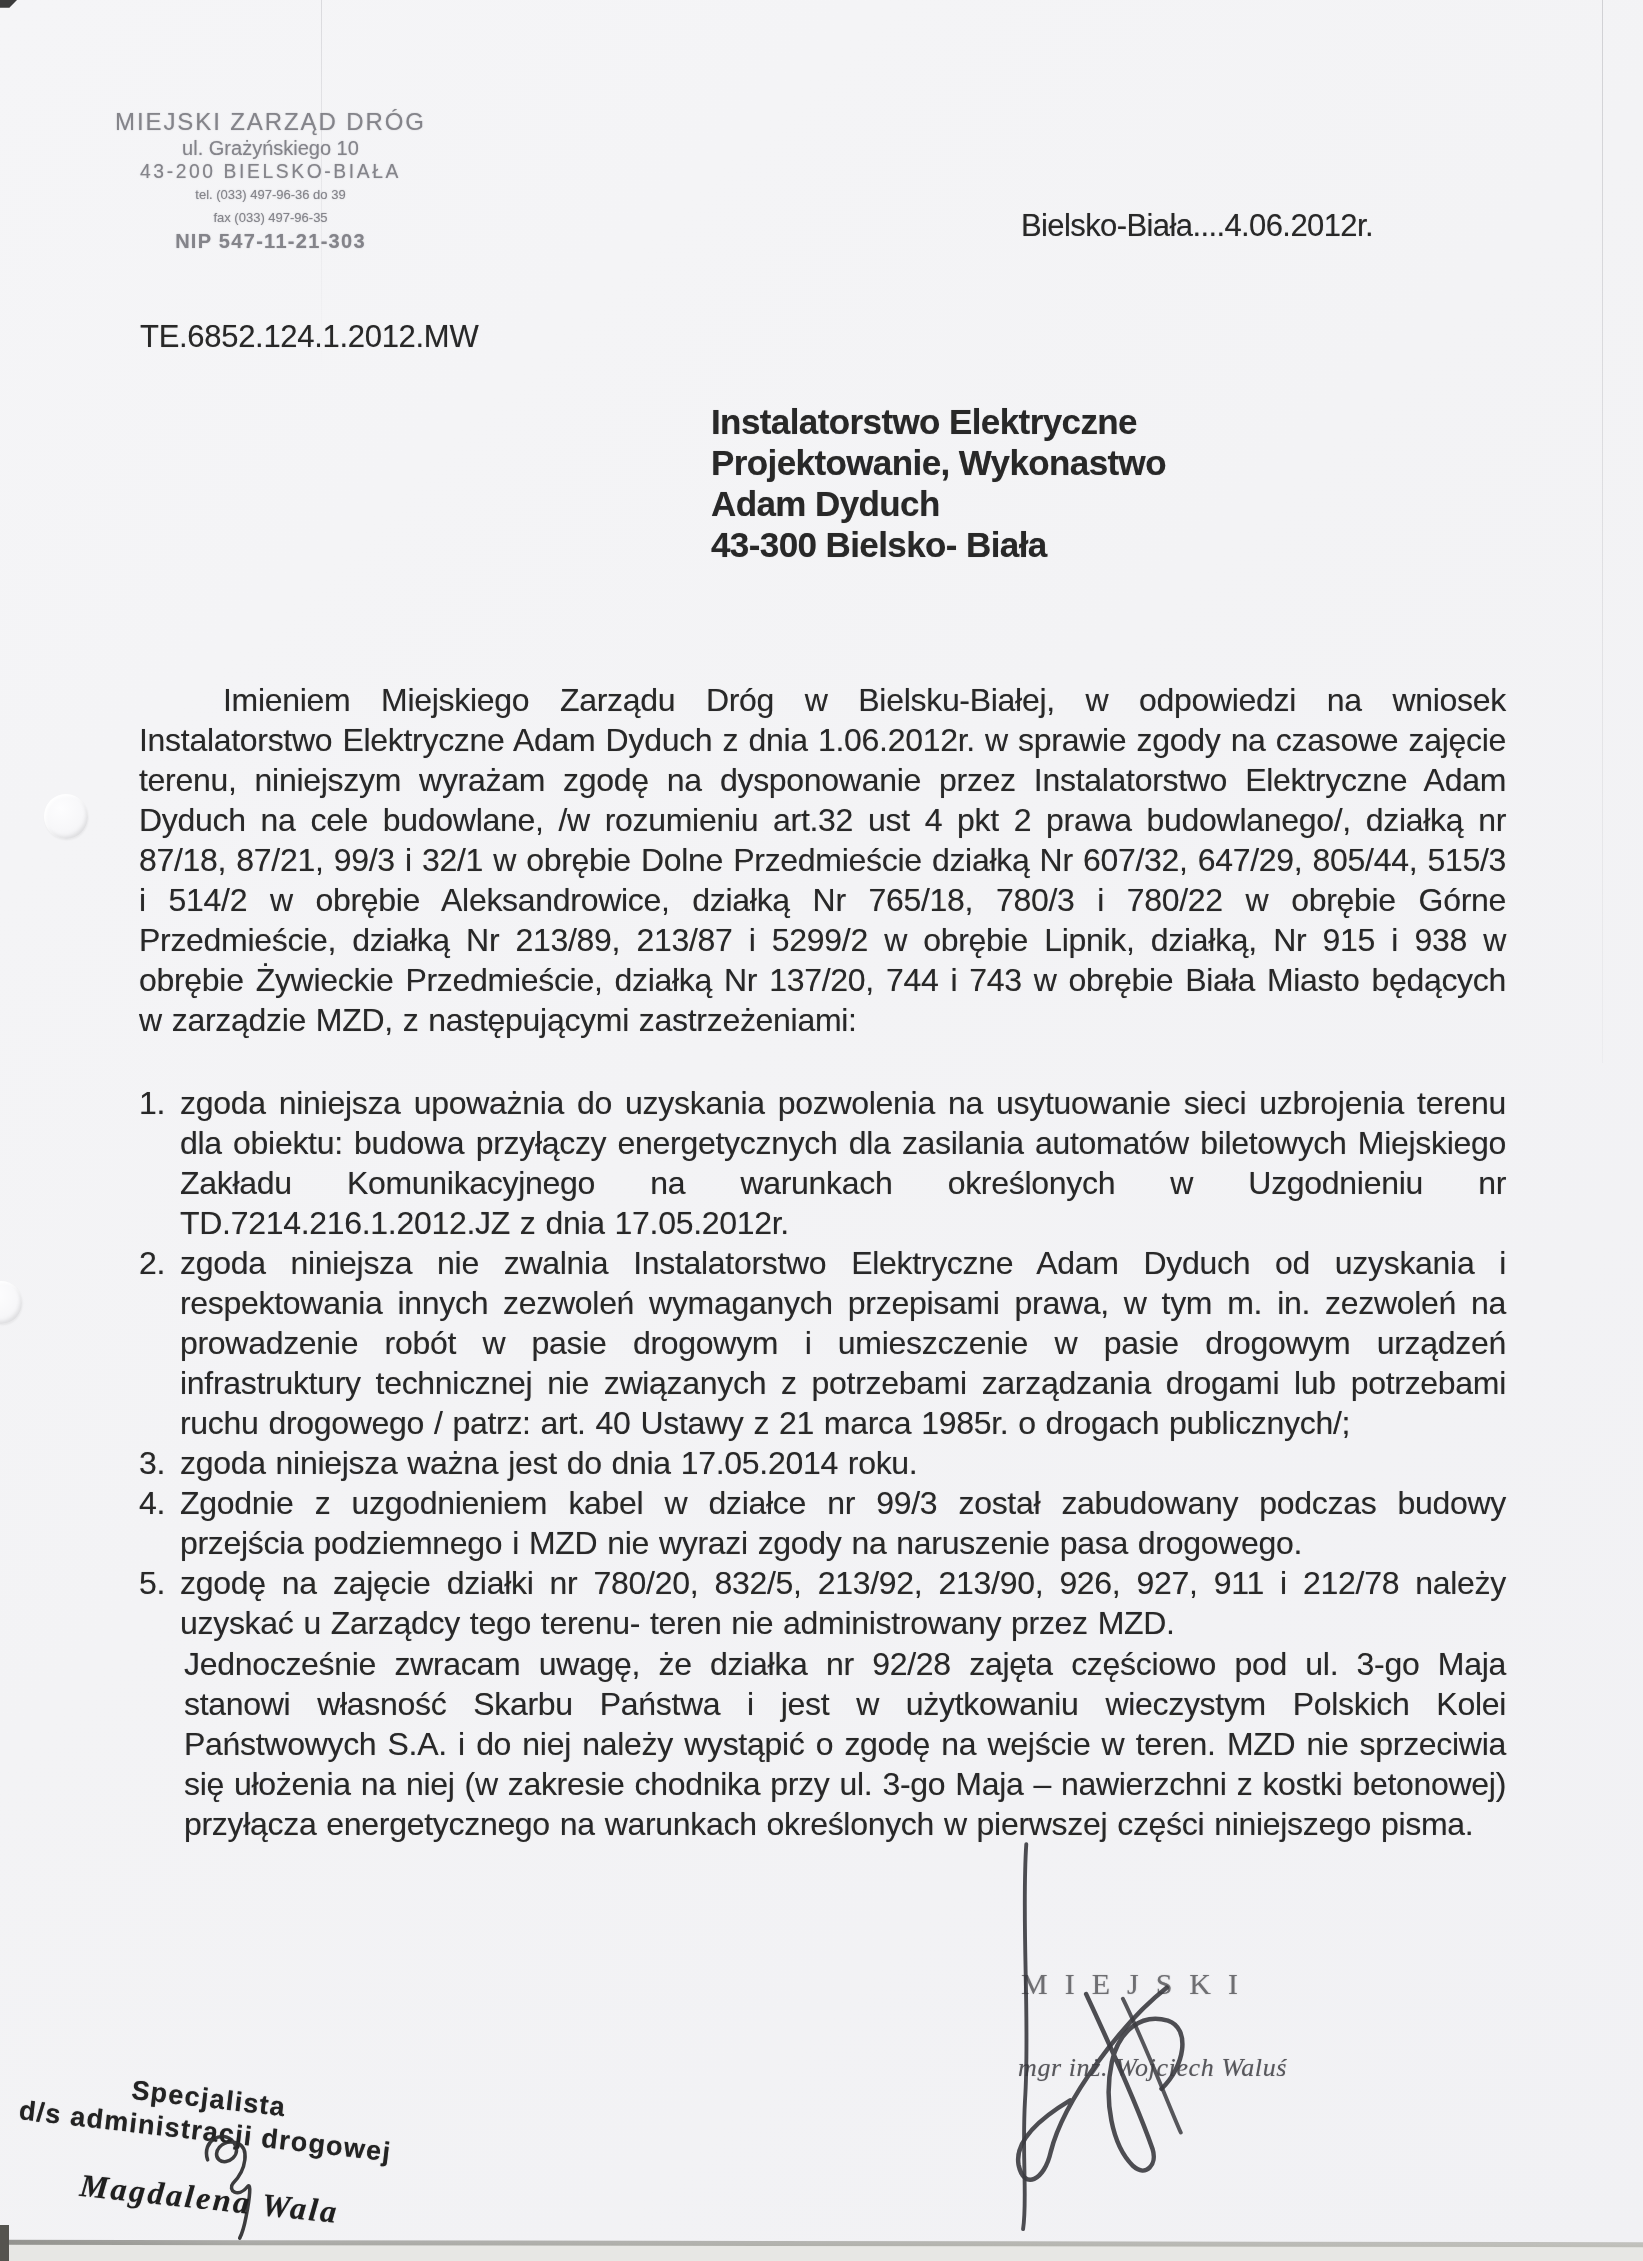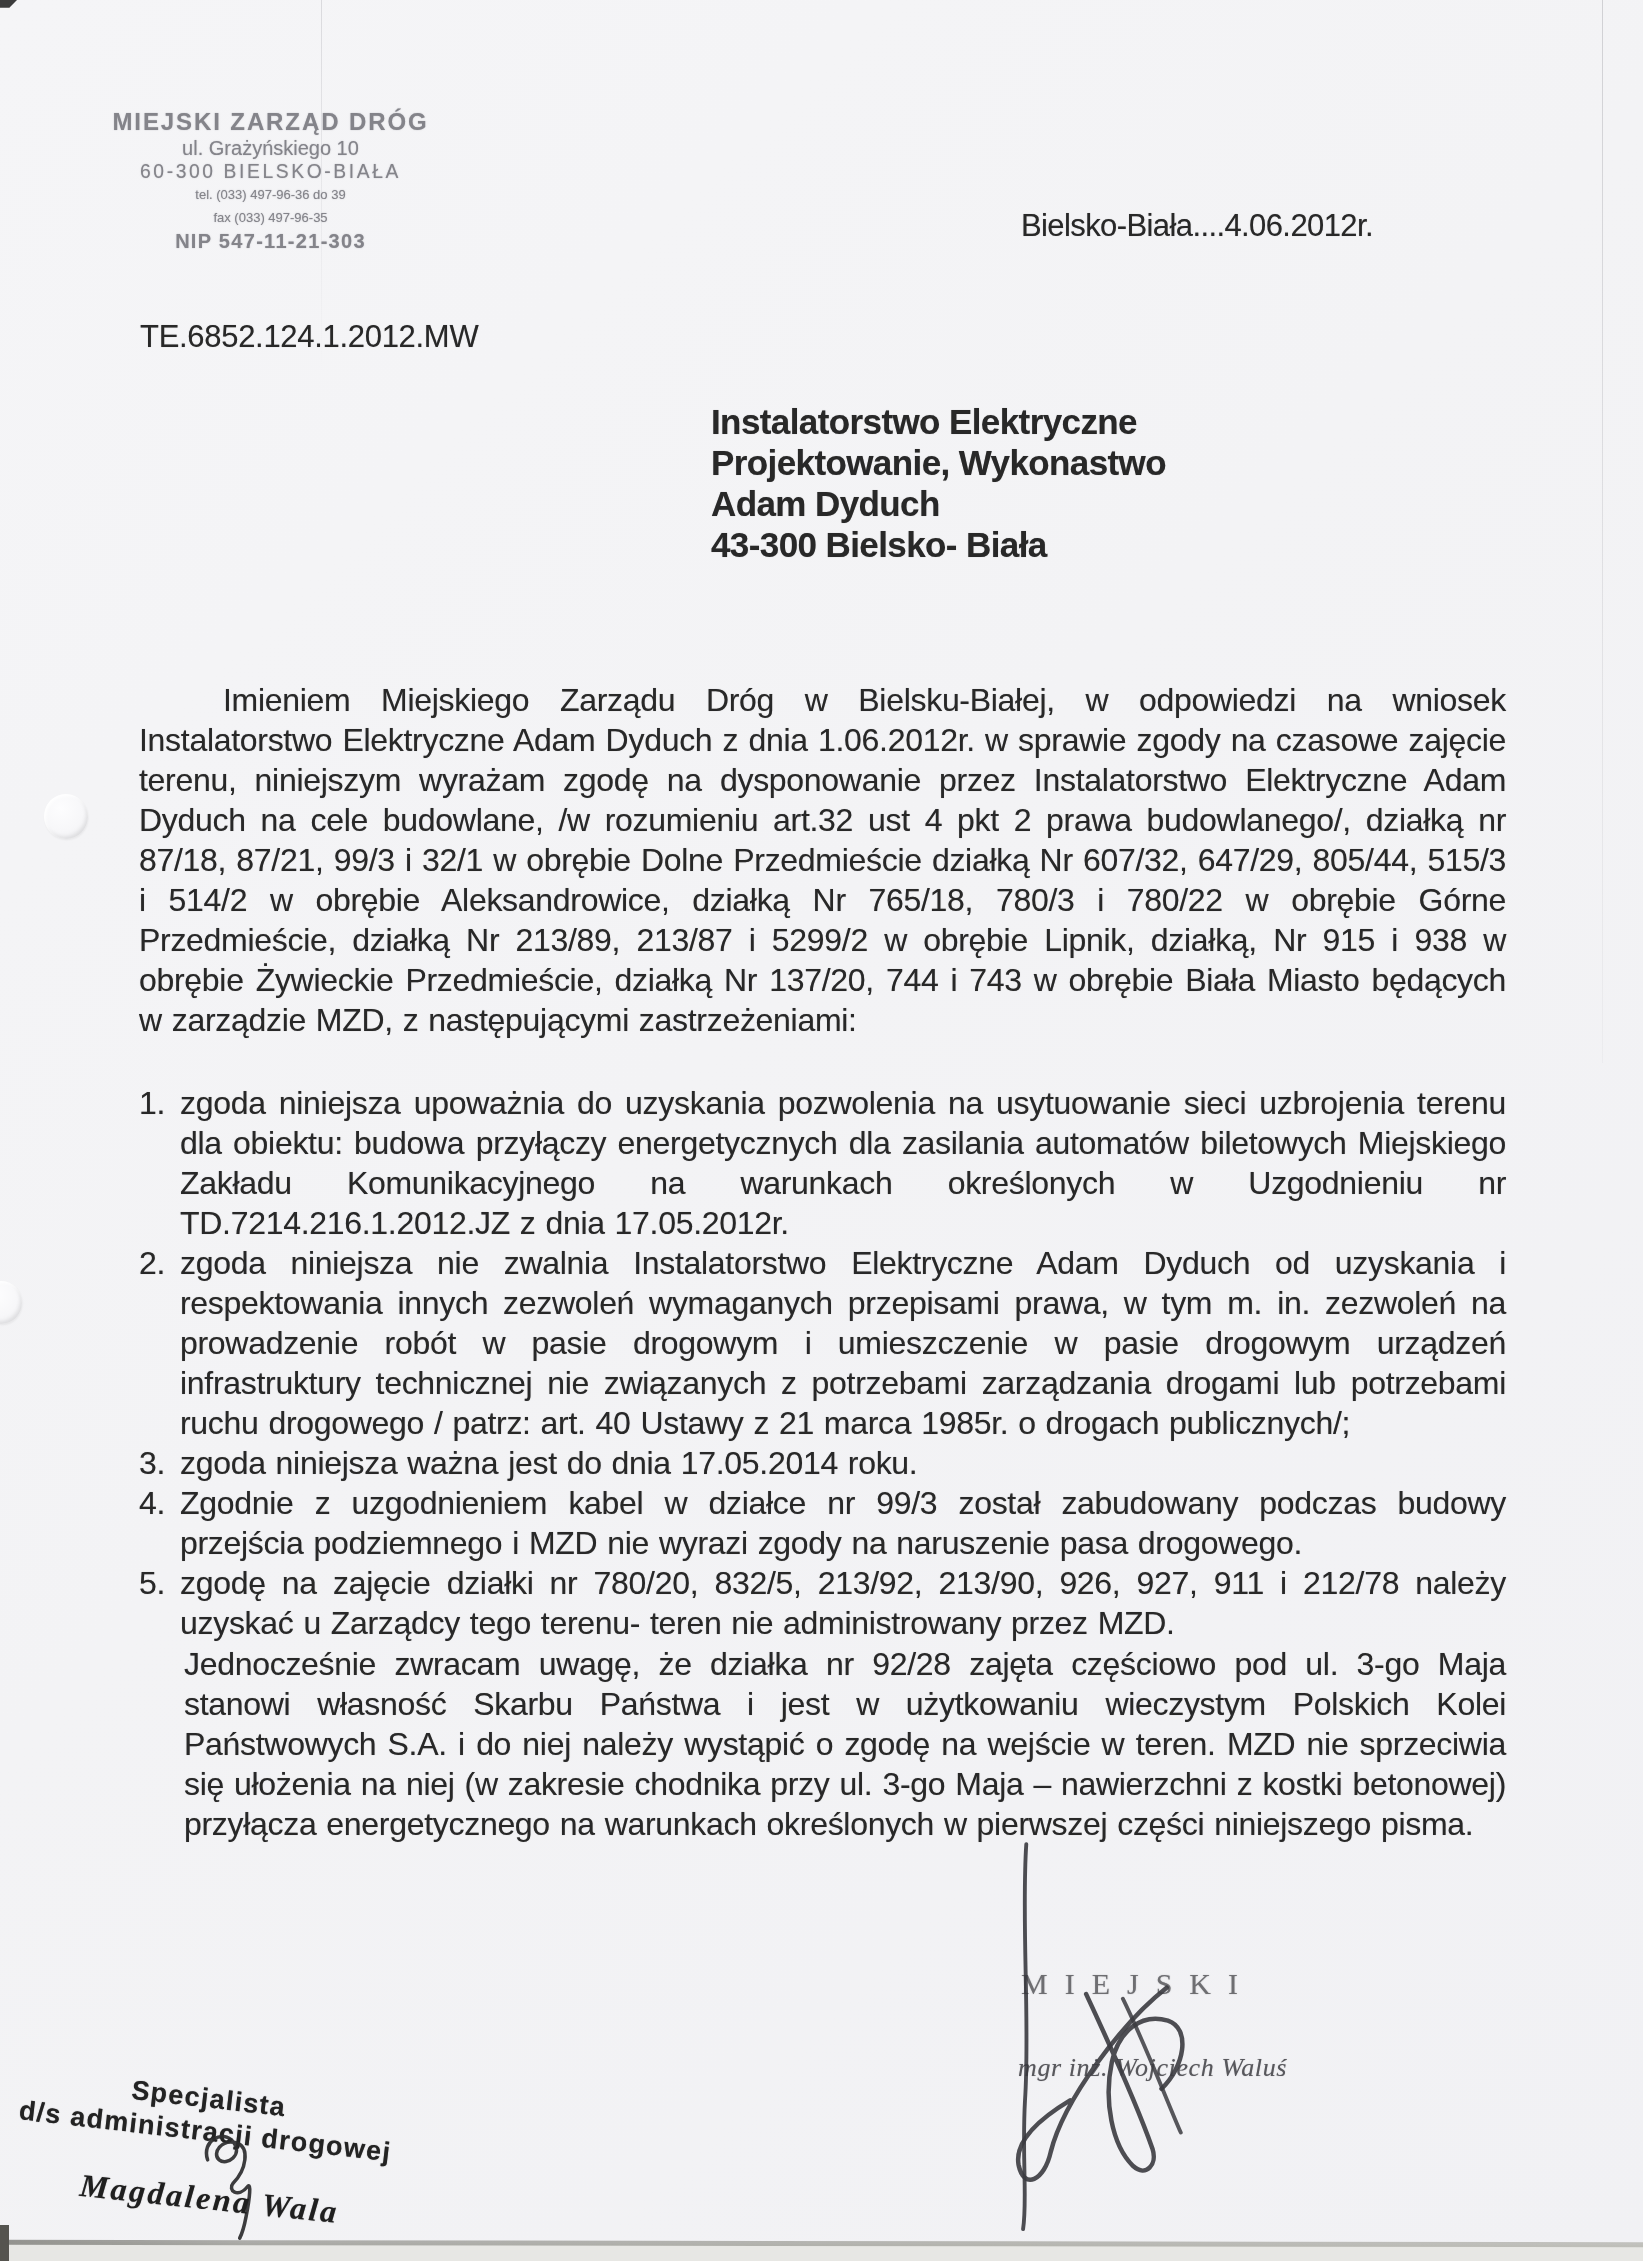--- a/index.html
+++ b/index.html
@@ -26,21 +26,21 @@
   .punch-2{left:-19.3px;top:1281px;width:41px;height:43px;}
   .bottom-bed{position:absolute;left:0;top:2236px;width:1643px;height:25px;
     background:#e7e7e4;clip-path:polygon(0 18%,12% 28%,100% 36%,100% 100%,0 100%);}
   .bottom-shadow{position:absolute;left:0;top:2241px;width:1643px;height:4.5px;
     background:linear-gradient(90deg,#7d7d78,#9a9a95 15%,#a8a8a2 60%,#b5b5af);
     transform:rotate(0.08deg);opacity:.8;}
   .bottom-corner{position:absolute;left:0;top:2225px;width:9px;height:37px;background:#55544f;}
   
   .letterhead{position:absolute;left:61px;top:108px;width:419px;text-align:center;
     color:#84848a;text-shadow:0 0 1.3px rgba(132,132,140,.55);}
-  .lh-1{font-size:24px;font-weight:bold;letter-spacing:1.9px;line-height:28px;}
+  .lh-1{font-size:24px;font-weight:normal;letter-spacing:1.9px;line-height:28px;}
   .lh-2{font-size:20px;line-height:24px;}
   .lh-3{font-size:19.3px;letter-spacing:2.6px;line-height:24px;}
   .lh-4,.lh-5{font-size:13px;line-height:22.6px;}
   .lh-6{font-size:20px;font-weight:bold;letter-spacing:1.3px;line-height:24px;}
   
   .doc-text{color:#282828;text-shadow:0 0 0.8px rgba(55,55,55,.45);}
   .dateline{position:absolute;left:1021px;top:208px;font-size:31px;letter-spacing:-0.6px;}
   .reference{position:absolute;left:140px;top:319px;font-size:31px;letter-spacing:-0.3px;}
   .recipient{position:absolute;left:711px;top:388px;font-size:35px;font-weight:bold;
     letter-spacing:-0.6px;line-height:41px;margin-top:13px;}
@@ -78,21 +78,21 @@
 
   <div class="corner-mark"></div>
   <div class="fold-line"></div>
   <div class="edge-line-right"></div>
   <div class="punch punch-1"></div>
   <div class="punch punch-2"></div>
 
   <div class="letterhead">
     <div class="lh-1">MIEJSKI ZARZĄD DRÓG</div>
     <div class="lh-2">ul. Grażyńskiego 10</div>
-    <div class="lh-3">60-300 BIELSKO-BIAŁA</div>
+    <div class="lh-3">43-200 BIELSKO-BIAŁA</div>
     <div class="lh-4">tel. (033) 497-96-36 do 39</div>
     <div class="lh-5">fax (033) 497-96-35</div>
     <div class="lh-6">NIP 547-11-21-303</div>
   </div>
 
   <div class="dateline doc-text">Bielsko-Biała....4.06.2012r.</div>
 
   <div class="reference doc-text">TE.6852.124.1.2012.MW</div>
 
   <div class="recipient doc-text">

